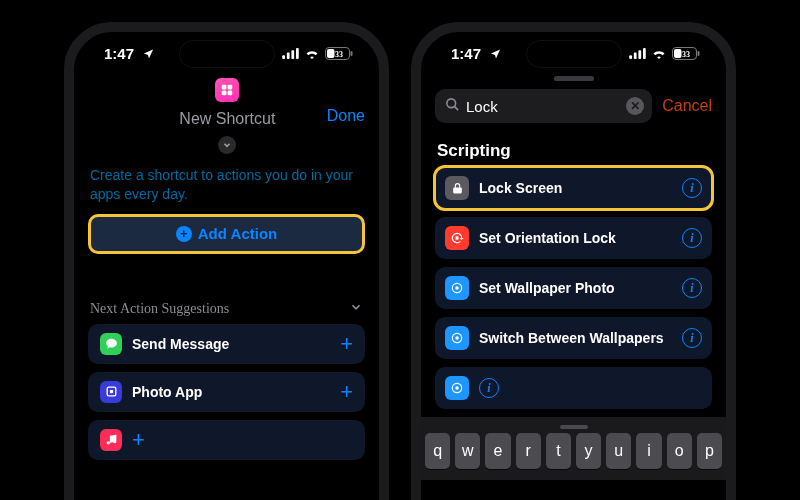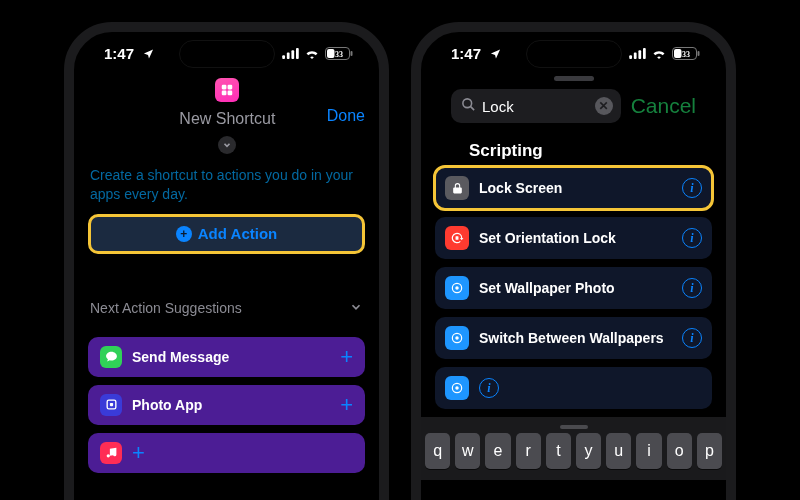--- a/index.html
+++ b/index.html
@@ -81,48 +81,49 @@
     width: 16px; height: 16px; border-radius: 50%;
     background: #0a84ff; color: #0b1b30;
     display: flex; align-items: center; justify-content: center;
     font-size: 12px; font-weight: 800; line-height: 1;
   }
 
   .suggestions { padding: 46px 14px 0; }
   .suggestions-header {
     display: flex; align-items: center; justify-content: space-between;
     color: #8b8b93; font-size: 14px; font-weight: 500;
-    padding: 0 2px 20px;
+    padding: 0 2px 6px;
+    font-family: Liberation Serif, serif;
   }
   .row {
-    height: 40px; background: #4c1d95; border-radius: 10px;
+    height: 40px; background: #0f172a; border-radius: 10px;
     display: flex; align-items: center; gap: 10px;
     padding: 0 12px; margin-bottom: 8px;
   }
   .row .icon { width: 22px; height: 22px; border-radius: 6px; display:flex;align-items:center;justify-content:center; }
   .row .label { flex: 1; font-size: 14px; font-weight: 600; }
   .plus { color: #0a84ff; font-size: 22px; font-weight: 400; }
 
   .ic-green { background:#30d158; }
   .ic-blue  { background:#3a3bd8; }
   .ic-pink  { background:#ff2d55; }
 
   
   .grabber { width: 40px; height: 5px; border-radius: 3px; background: #3a3a3e; margin: 2px auto 8px; }
-  .search-row { display: flex; align-items: center; gap: 10px; padding: 0 30px 6px; }
+  .search-row { display: flex; align-items: center; gap: 10px; padding: 0 14px 6px; }
   .search-field {
     flex: 1; height: 34px; background: #1d1d20; border-radius: 10px;
     display: flex; align-items: center; padding: 0 8px 0 10px;
     color: #fff; font-size: 15px;
   }
   .search-field .mag { color: #8b8b93; margin-right: 6px; }
   .clear-btn { width:18px;height:18px;border-radius:50%;background:#57575c;display:flex;align-items:center;justify-content:center;color:#1d1d20;font-size:12px;font-weight:800; }
-  .cancel { color: #15803d; font-size: 21px; }
-
-  .section-title { color:#fff; font-size:17px; font-weight:700; padding: 12px 16px 6px; margin-left: 32px; }
+  .cancel { color: #c2410c; font-size: 16px; }
+
+  .section-title { color:#fff; font-size:17px; font-weight:700; padding: 12px 16px 6px; }
 
   .result {
     height: 42px; margin: 0 14px 8px;
     background:#0f172a; border-radius:10px;
     display:flex; align-items:center; gap:10px; padding:0 10px;
     position: relative;
   }
   .result .ic { width:24px;height:24px;border-radius:6px;display:flex;align-items:center;justify-content:center; }
   .result .label { flex:1; font-size:14px; font-weight:600; }
   .info { width:20px;height:20px;border:1.5px solid #0a84ff;border-radius:50%;color:#0a84ff;display:flex;align-items:center;justify-content:center;font-size:12px;font-weight:700;font-style:italic;font-family:Georgia,serif; }

